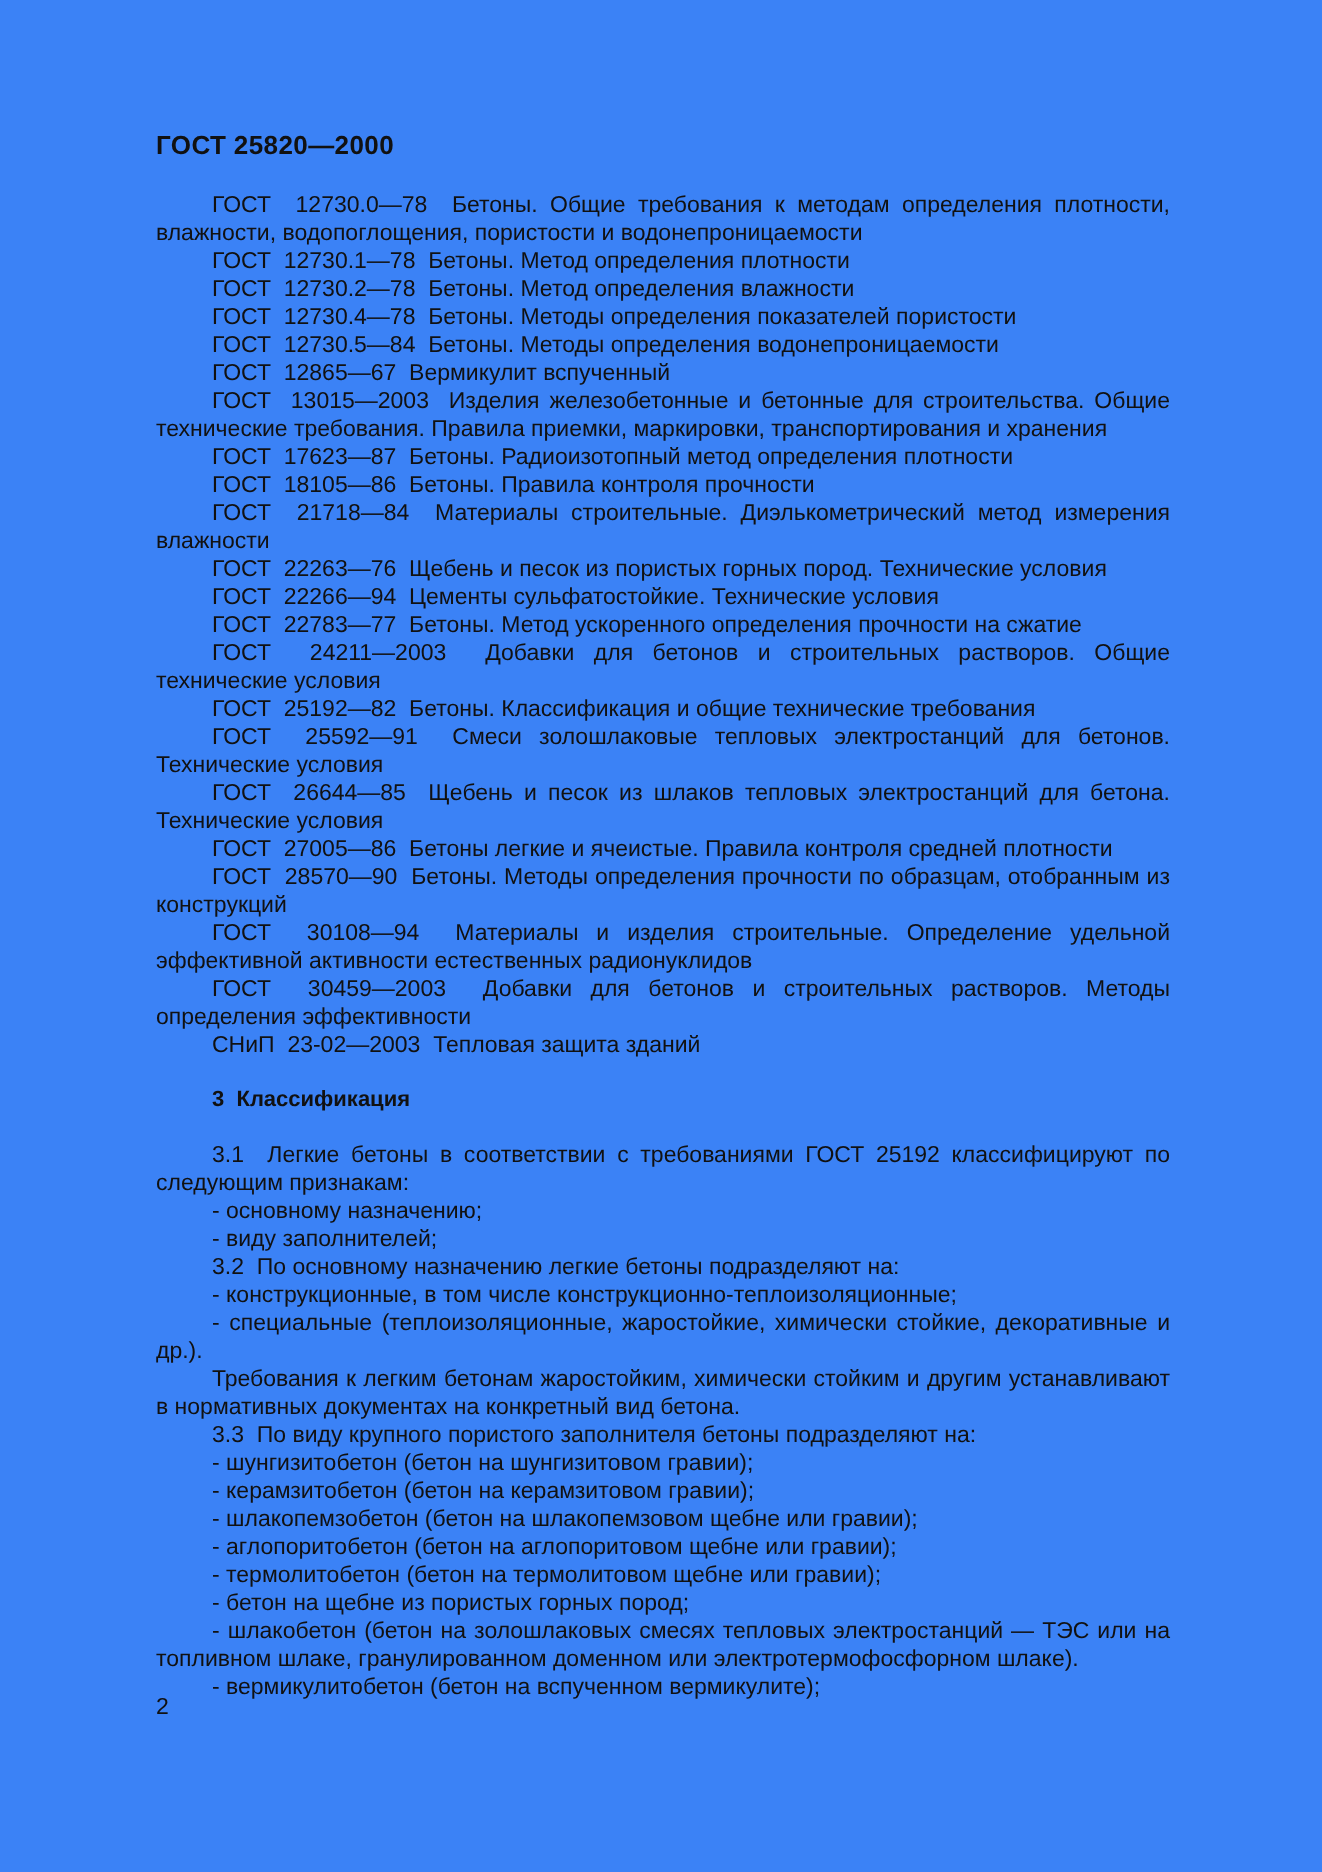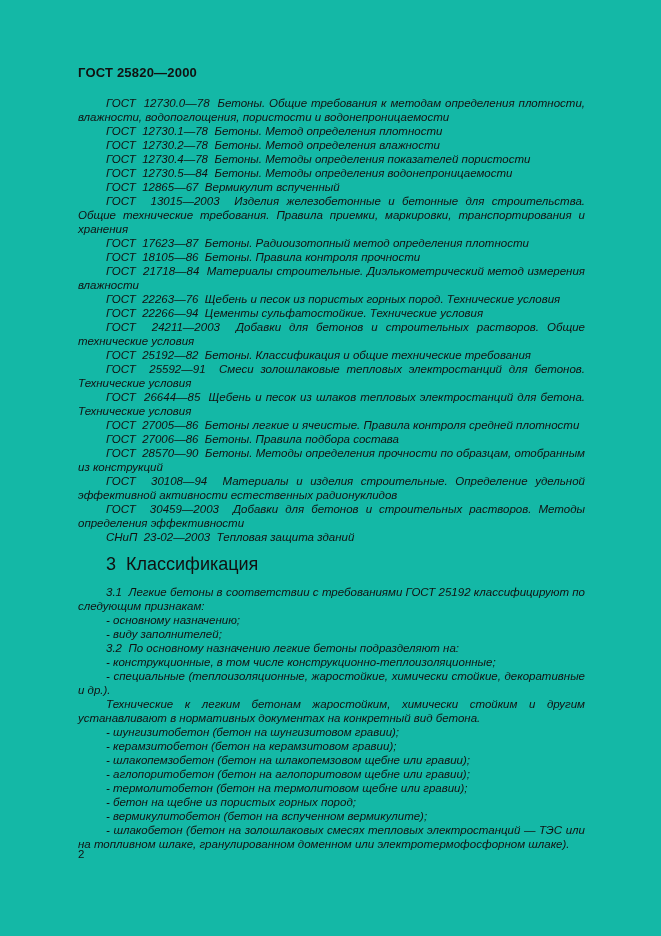--- a/index.html
+++ b/index.html
@@ -4,44 +4,43 @@
 <style>
   html, body {
     margin: 0;
     padding: 0;
     background: #ffffff;
   }
   .page {
     position: relative;
     width: 661px;
     height: 936px;
-    background: #14b8a6;
+    background: #3b82f6;
     box-sizing: border-box;
     padding: 65px 76px 0 78px;
     font-family: "Liberation Sans", "DejaVu Sans", sans-serif;
     color: #111111;
     overflow: hidden;
   }
   .doc-header {
     font-size: 13px;
     font-weight: bold;
     letter-spacing: 0.2px;
     margin: 0 0 16px 0;
   }
   .para {
     margin: 0;
     font-size: 11.5px;
     line-height: 14px;
     text-indent: 28px;
     text-align: justify;
-    font-style: italic;
   }
   .section-heading {
-    font-size: 18px;
-    font-weight: normal;
+    font-size: 11px;
+    font-weight: bold;
     line-height: 16px;
     margin: 12px 0 13px 28px;
   }
   .page-number {
     position: absolute;
     left: 78px;
     top: 847px;
     font-size: 11.5px;
     line-height: 14px;
   }
@@ -74,33 +73,33 @@
         <p class="para">ГОСТ&nbsp; 17623—87&nbsp; Бетоны. Радиоизотопный метод определения плотности</p>
 
         <p class="para">ГОСТ&nbsp; 18105—86&nbsp; Бетоны. Правила контроля прочности</p>
 
         <p class="para">ГОСТ&nbsp; 21718—84&nbsp; Материалы строительные. Диэлькометрический метод измерения влажности</p>
 
         <p class="para">ГОСТ&nbsp; 22263—76&nbsp; Щебень и песок из пористых горных пород. Технические условия</p>
 
         <p class="para">ГОСТ&nbsp; 22266—94&nbsp; Цементы сульфатостойкие. Технические условия</p>
 
+        <p class="para">ГОСТ&nbsp; 22783—77&nbsp; Бетоны. Метод ускоренного определения прочности на сжатие</p>
 
 
         <p class="para">ГОСТ&nbsp; 24211—2003&nbsp; Добавки для бетонов и строительных растворов. Общие технические условия</p>
 
         <p class="para">ГОСТ&nbsp; 25192—82&nbsp; Бетоны. Классификация и общие технические требования</p>
 
         <p class="para">ГОСТ&nbsp; 25592—91&nbsp; Смеси золошлаковые тепловых электростанций для бетонов. Технические условия</p>
 
         <p class="para">ГОСТ&nbsp; 26644—85&nbsp; Щебень и песок из шлаков тепловых электростанций для бетона. Технические условия</p>
 
         <p class="para">ГОСТ&nbsp; 27005—86&nbsp; Бетоны легкие и ячеистые. Правила контроля средней плотности</p>
 
-        <p class="para">ГОСТ&nbsp; 27006—86&nbsp; Бетоны. Правила подбора состава</p>
 
         <p class="para">ГОСТ&nbsp; 28570—90&nbsp; Бетоны. Методы определения прочности по образцам, отобранным из конструк­ций</p>
 
         <p class="para">ГОСТ&nbsp; 30108—94&nbsp; Материалы и изделия строительные. Определение удельной эффективной ак­тивности естественных радионуклидов</p>
 
         <p class="para">ГОСТ&nbsp; 30459—2003&nbsp; Добавки для бетонов и строительных растворов. Методы определения эф­фективности</p>
 
         <p class="para">СНиП&nbsp; 23-02—2003&nbsp; Тепловая защита зданий</p>
       </section>
 
@@ -114,38 +113,39 @@
 
         <p class="para">-&nbsp;виду заполнителей;</p>
 
 
         <p class="para">3.2&nbsp; По основному назначению легкие бетоны подразделяют на:</p>
 
         <p class="para">-&nbsp;конструкционные, в том числе конструкционно-теплоизоляционные;</p>
 
         <p class="para">-&nbsp;специальные (теплоизоляционные, жаростойкие, химически стойкие, декоративные и др.).</p>
 
-        <p class="para">Технические к легким бетонам жаростойким, химически стойким и другим устанавливают в норма­тивных документах на конкретный вид бетона.</p>
+        <p class="para">Требования к легким бетонам жаростойким, химически стойким и другим устанавливают в норма­тивных документах на конкретный вид бетона.</p>
 
+        <p class="para">3.3&nbsp; По виду крупного пористого заполнителя бетоны подразделяют на:</p>
 
         <p class="para">-&nbsp;шунгизитобетон (бетон на шунгизитовом гравии);</p>
 
         <p class="para">-&nbsp;керамзитобетон (бетон на керамзитовом гравии);</p>
 
         <p class="para">-&nbsp;шлакопемзобетон (бетон на шлакопемзовом щебне или гравии);</p>
 
         <p class="para">-&nbsp;аглопоритобетон (бетон на аглопоритовом щебне или гравии);</p>
 
 
         <p class="para">-&nbsp;термолитобетон (бетон на термолитовом щебне или гравии);</p>
 
         <p class="para">-&nbsp;бетон на щебне из пористых горных пород;</p>
 
+        <p class="para">-&nbsp;шлакобетон (бетон на золошлаковых смесях тепловых электростанций — ТЭС или на топливном шлаке, гранулированном доменном или электротермофосфорном шлаке).</p>
+
         <p class="para">-&nbsp;вермикулитобетон (бетон на вспученном вермикулите);</p>
-
-        <p class="para">-&nbsp;шлакобетон (бетон на золошлаковых смесях тепловых электростанций — ТЭС или на топливном шлаке, гранулированном доменном или электротермофосфорном шлаке).</p>
       </section>
 
   </main>
 
   <span class="page-number">2</span>
 
 </div>
 
 </body></html>

